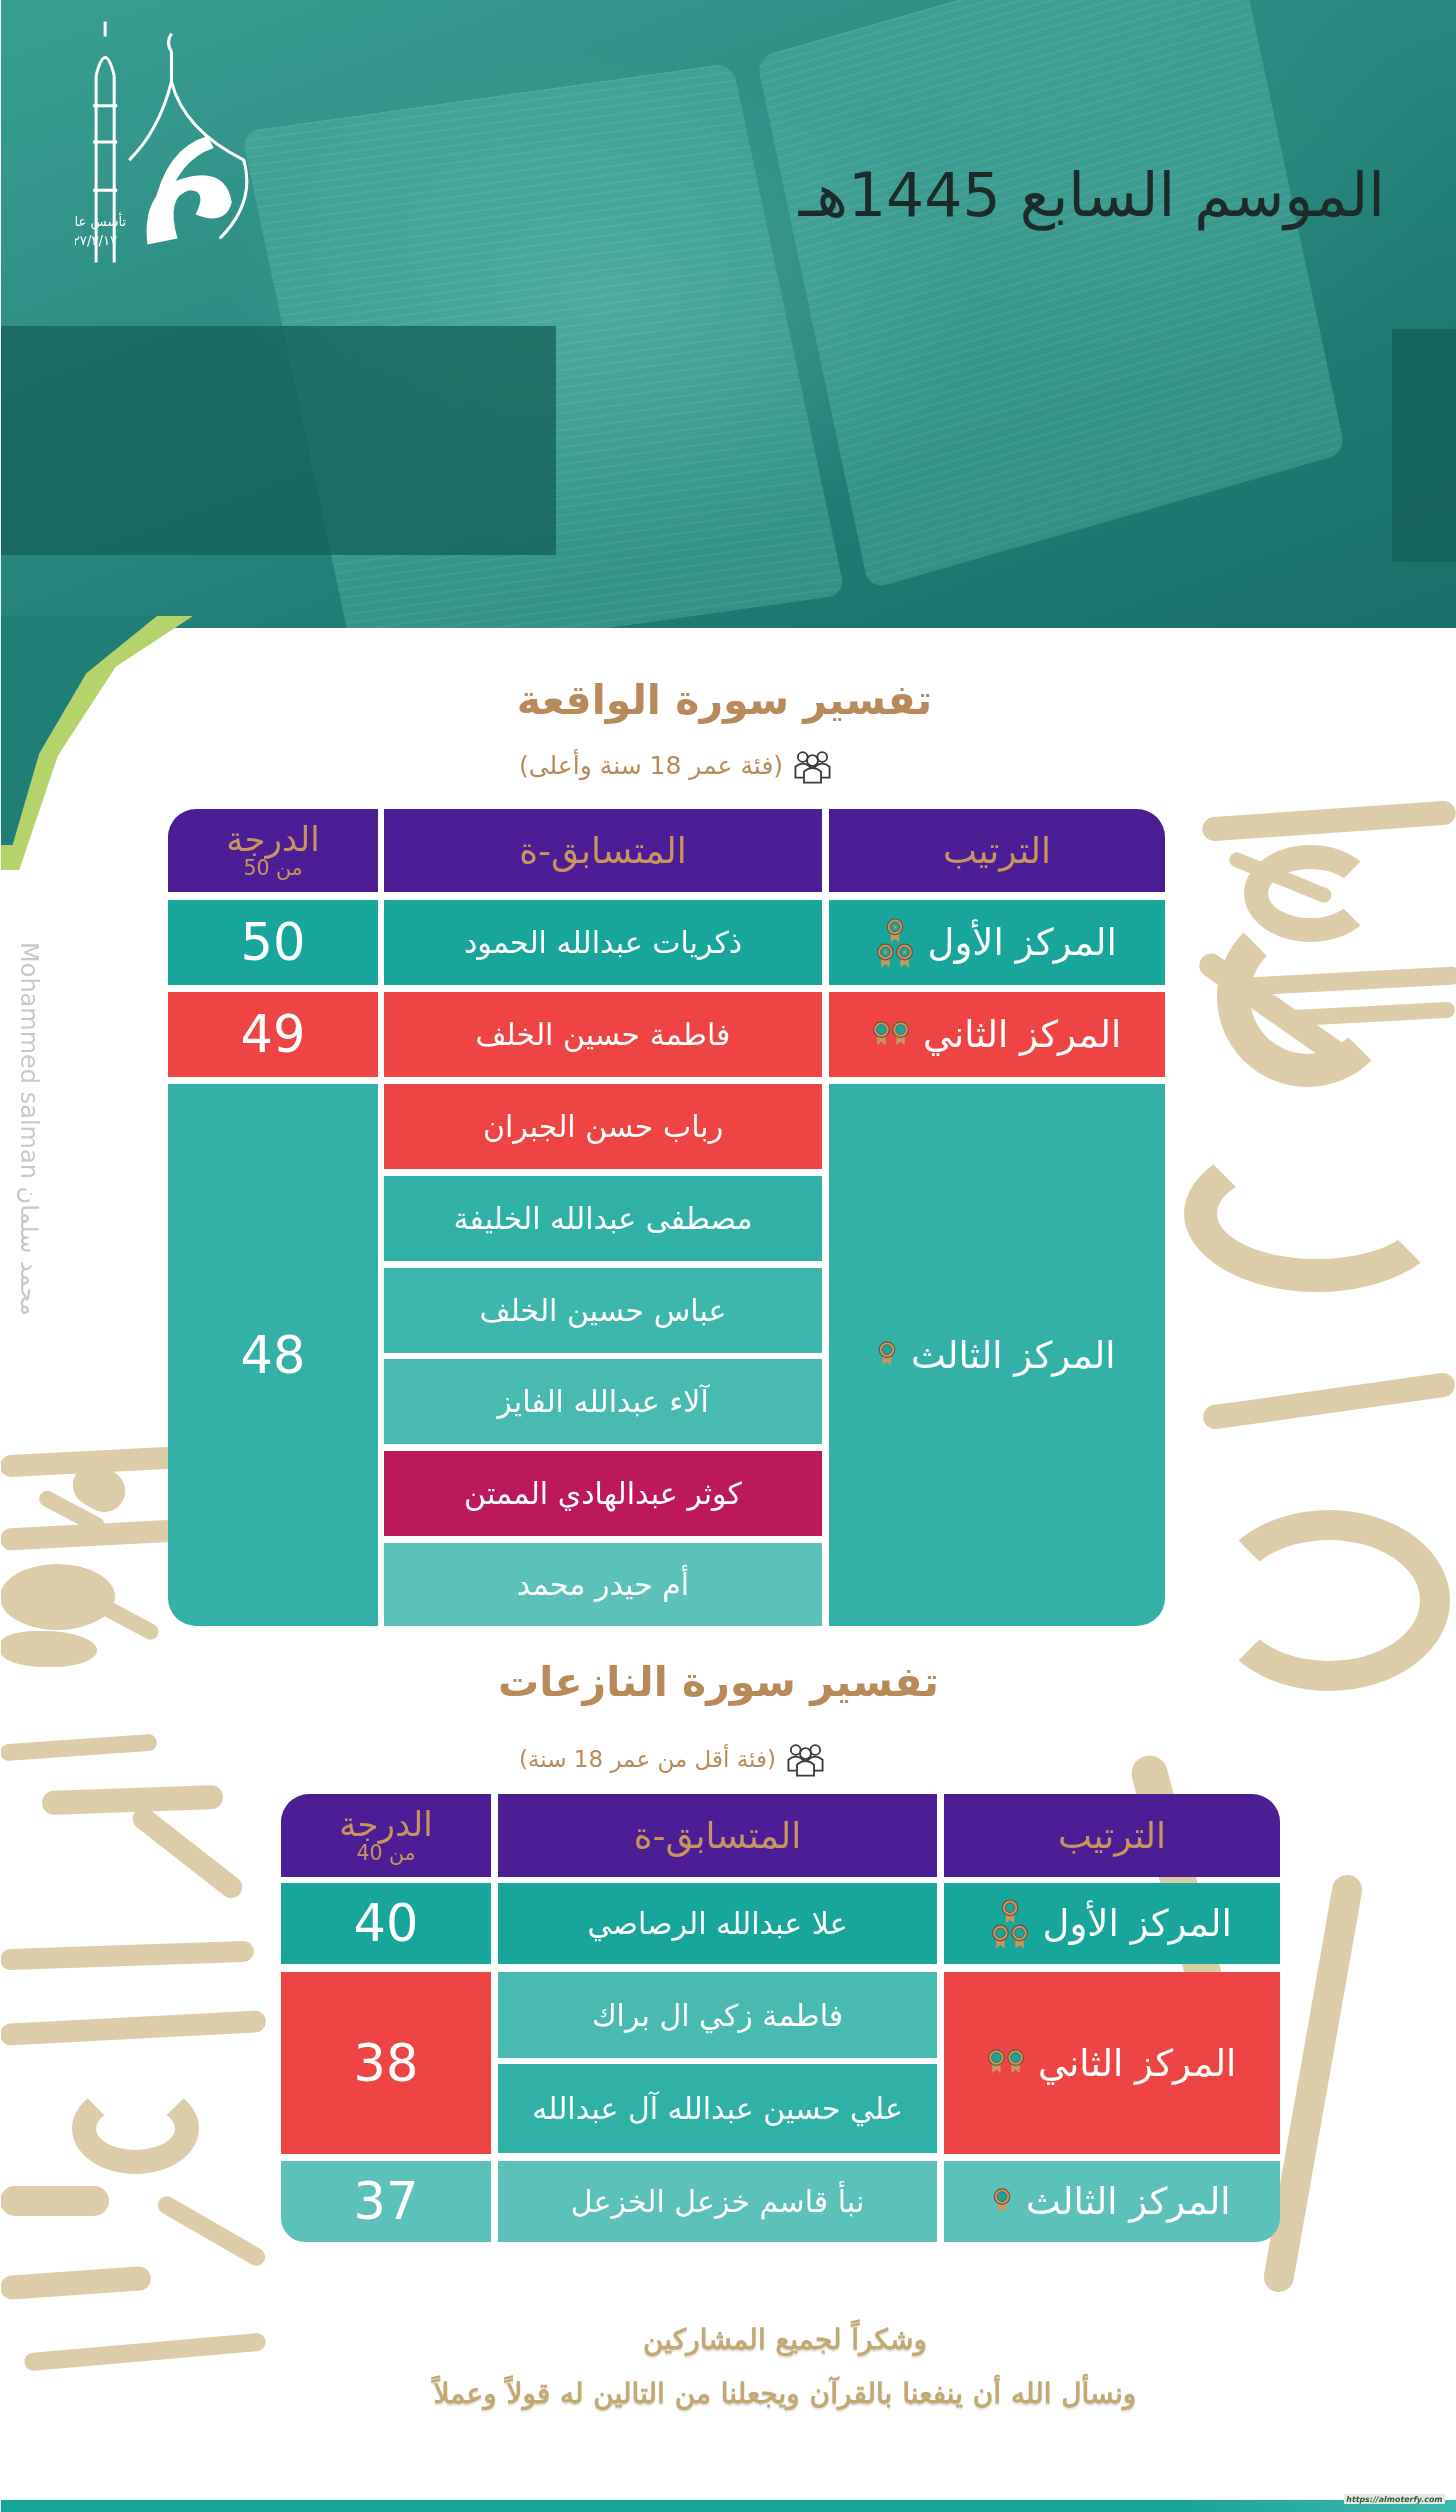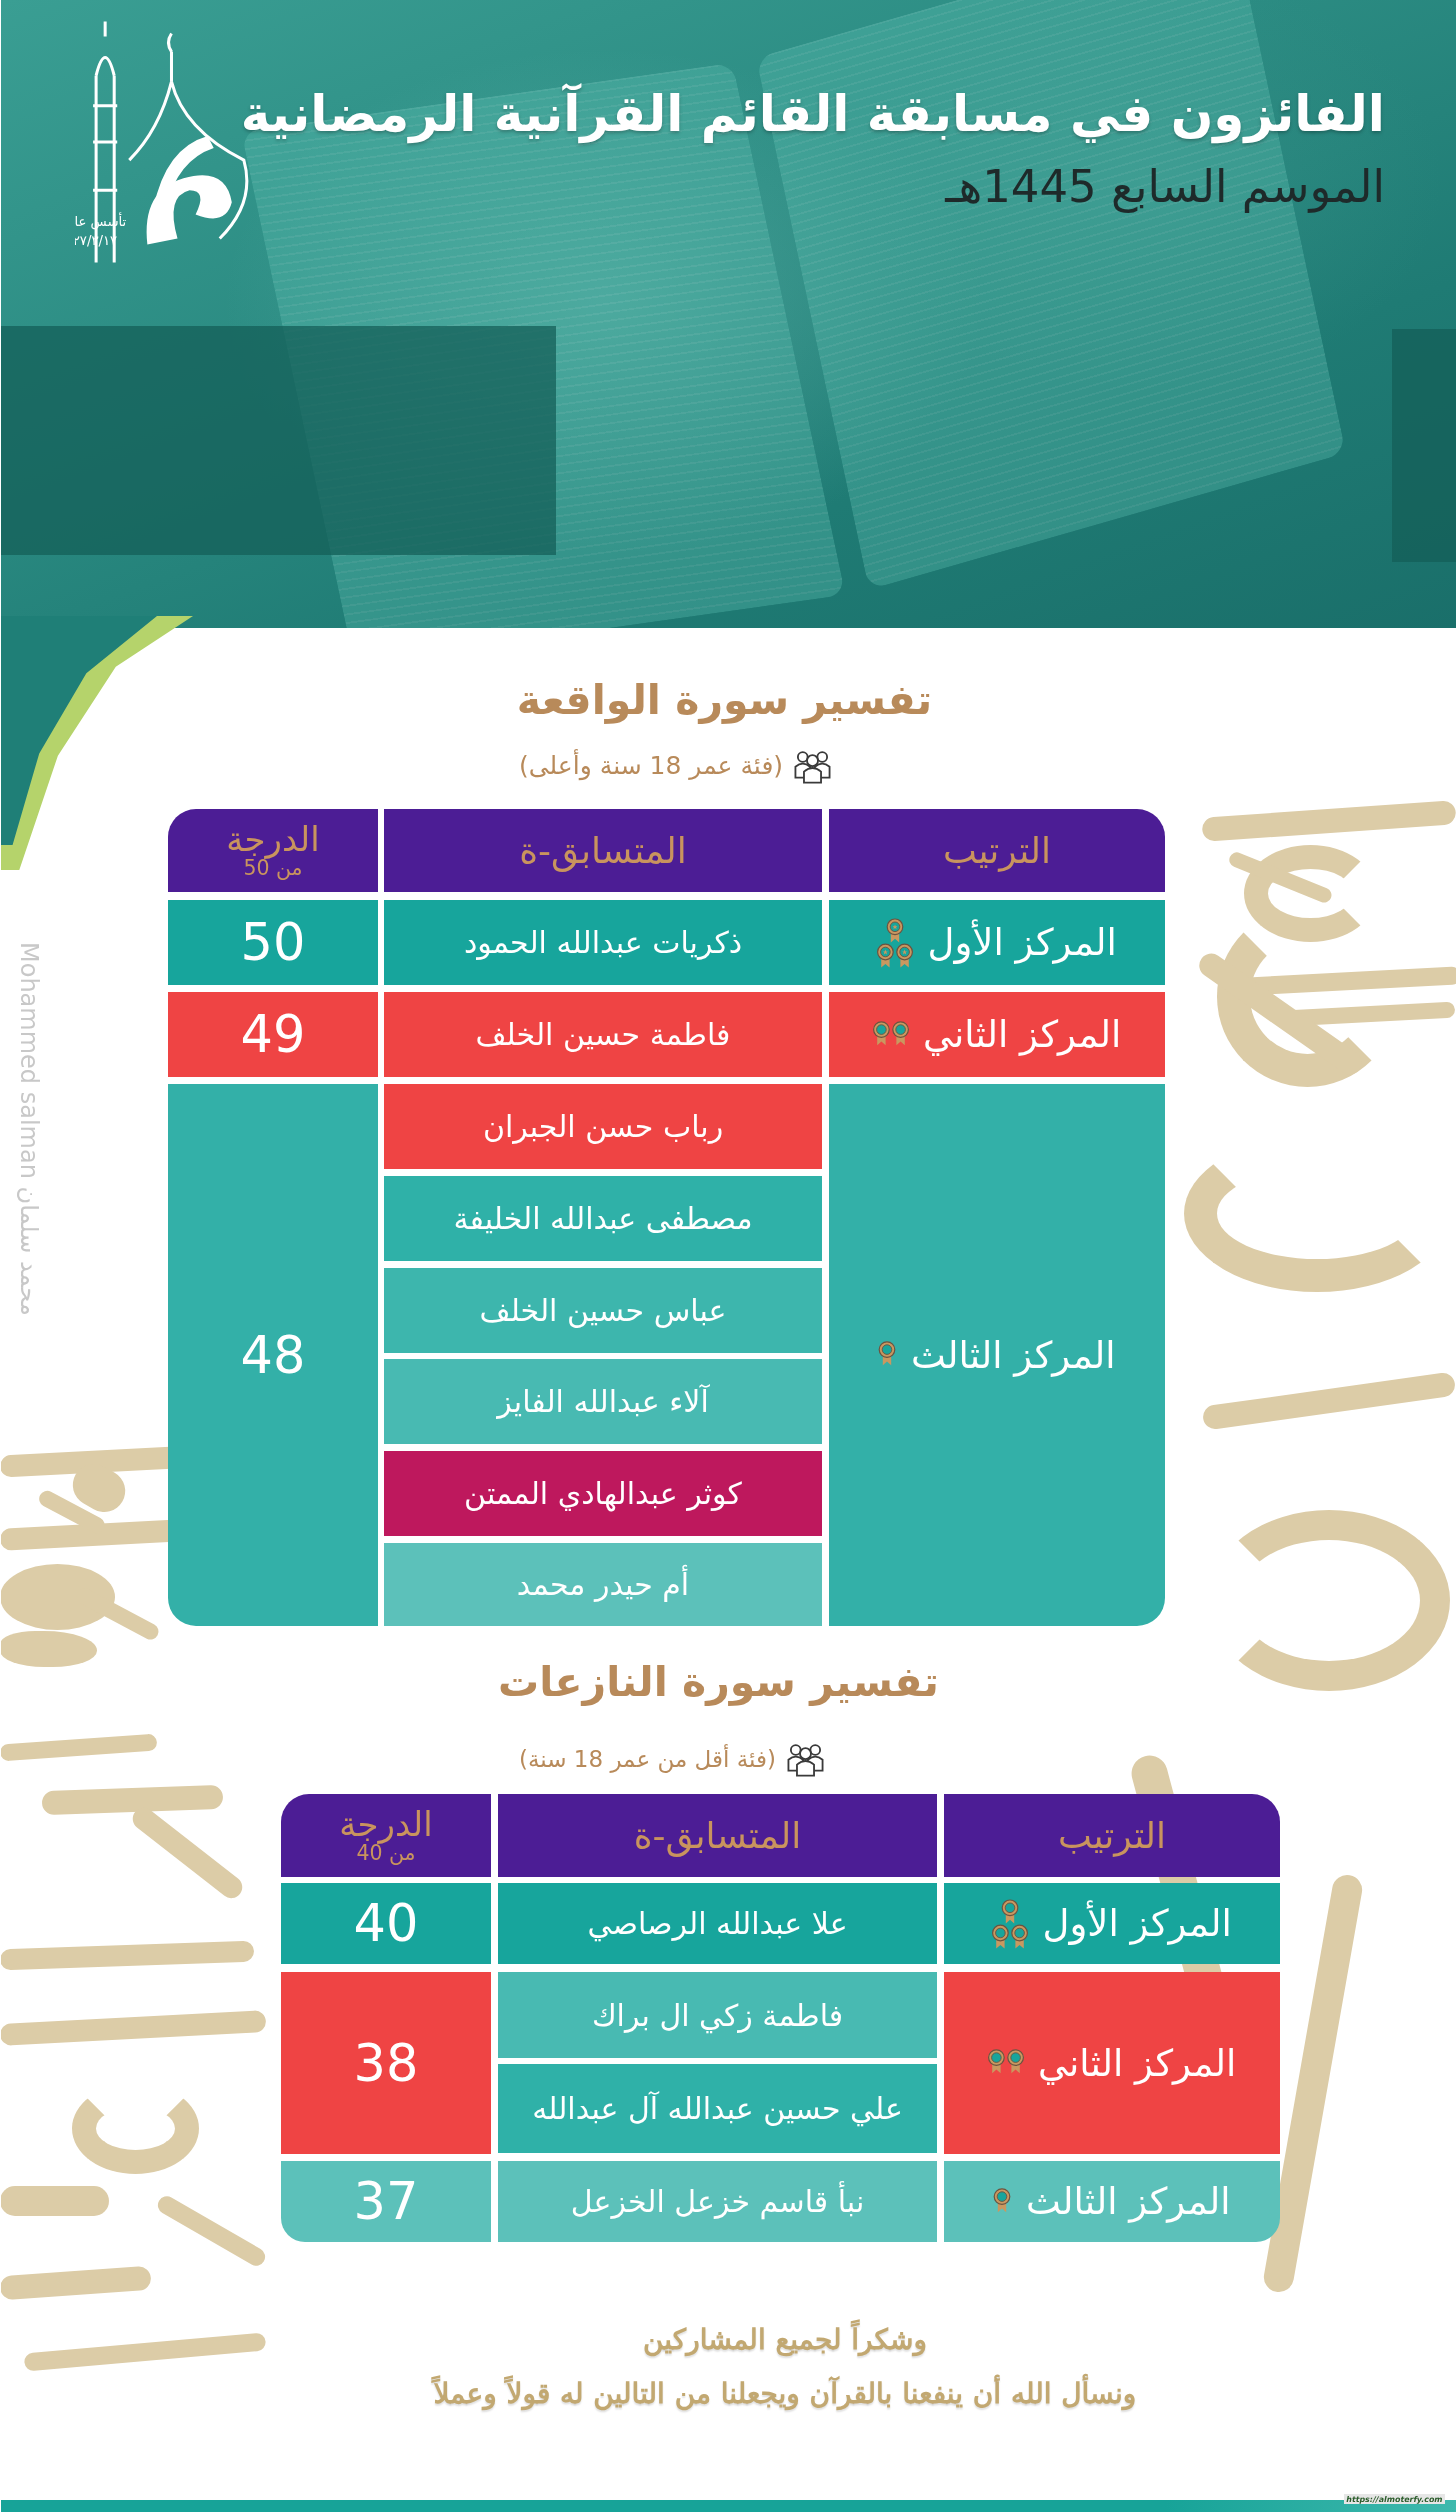--- a/index.html
+++ b/index.html
@@ -38,21 +38,21 @@
   .logo {
     position: absolute; left: 75px; top: 9px; width: 199px; height: 260px;
   }
   .title-main {
     position: absolute; right: 72px; top: 85px;
     font-family: "DejaVu Sans", sans-serif; font-weight: bold; font-size: 50px;
     color: #ffffff; white-space: nowrap; text-shadow: 0 1.8px 3.6px rgba(0,0,0,0.25);
   }
   .title-sub {
     position: absolute; right: 72px; top: 160px;
-    font-family: "DejaVu Sans", sans-serif; font-size: 45px;
+    font-family: "DejaVu Sans", sans-serif; font-size: 60px;
     color: #1e2a2a; white-space: nowrap;
   }
   .calligraphy {
     position: absolute; left: 568px; top: 290px; width: 833px; height: 314px;
     display: flex; align-items: center; justify-content: center;
     font-family: "DejaVu Serif", serif; font-size: 199px; line-height: 1;
     color: #c9a86a; letter-spacing: 4.8px;
     text-shadow: 0 3.6px 6px rgba(0,0,0,0.25);
     background: linear-gradient(180deg, transparent, transparent);
   }
@@ -135,21 +135,20 @@
       <path d="M30 160 H70 M30 220 H70 M30 300 H70"></path>
       <path d="M90 250 Q140 200 160 120 Q180 200 280 250 Q300 320 240 380"></path>
       <path d="M160 120 V70 M160 70 Q150 55 160 40"></path>
     </g>
     <path d="M120 390 Q110 300 180 280 Q250 260 260 320 Q250 360 200 340 Q220 300 190 300 Q150 310 170 380 Z" fill="#ffffff"></path>
     <path d="M130 330 Q150 230 220 210 L230 230 Q170 250 150 330 Z" fill="#ffffff"></path>
     <text x="85" y="360" font-size="22" fill="#ffffff" font-family="DejaVu Sans, sans-serif">تأسس عام</text>
     <text x="70" y="390" font-size="22" fill="#ffffff" font-family="DejaVu Sans, sans-serif">١٤٢٧/٣/١٧هـ</text>
   </svg>
 
-  <div class="title-main">الفائزون في مسابقة القائم القرآنية الرمضانية</div>
   <div class="title-sub">الموسم السابع 1445هـ</div>
 </div>
 <div class="swoosh-green"></div>
 <div class="swoosh-teal"></div>
 
 <div>
   <div class="stroke" style="left:1202px;top:809px;width:254px;height:24px;transform:rotate(-4deg);"></div>
   <div class="stroke" style="left:1244px;top:845px;width:133px;height:97px;border-radius:50%;background:transparent;border:24px solid #dccca7;border-right-color:transparent;"></div>
   <div class="stroke" style="left:1226px;top:870px;width:109px;height:14.5px;transform:rotate(22deg);"></div>
   <div class="stroke" style="left:1217px;top:906px;width:181px;height:181px;border-radius:50%;background:transparent;border:33px solid #dccca7;border-right-color:transparent;border-top-color:transparent;"></div>

